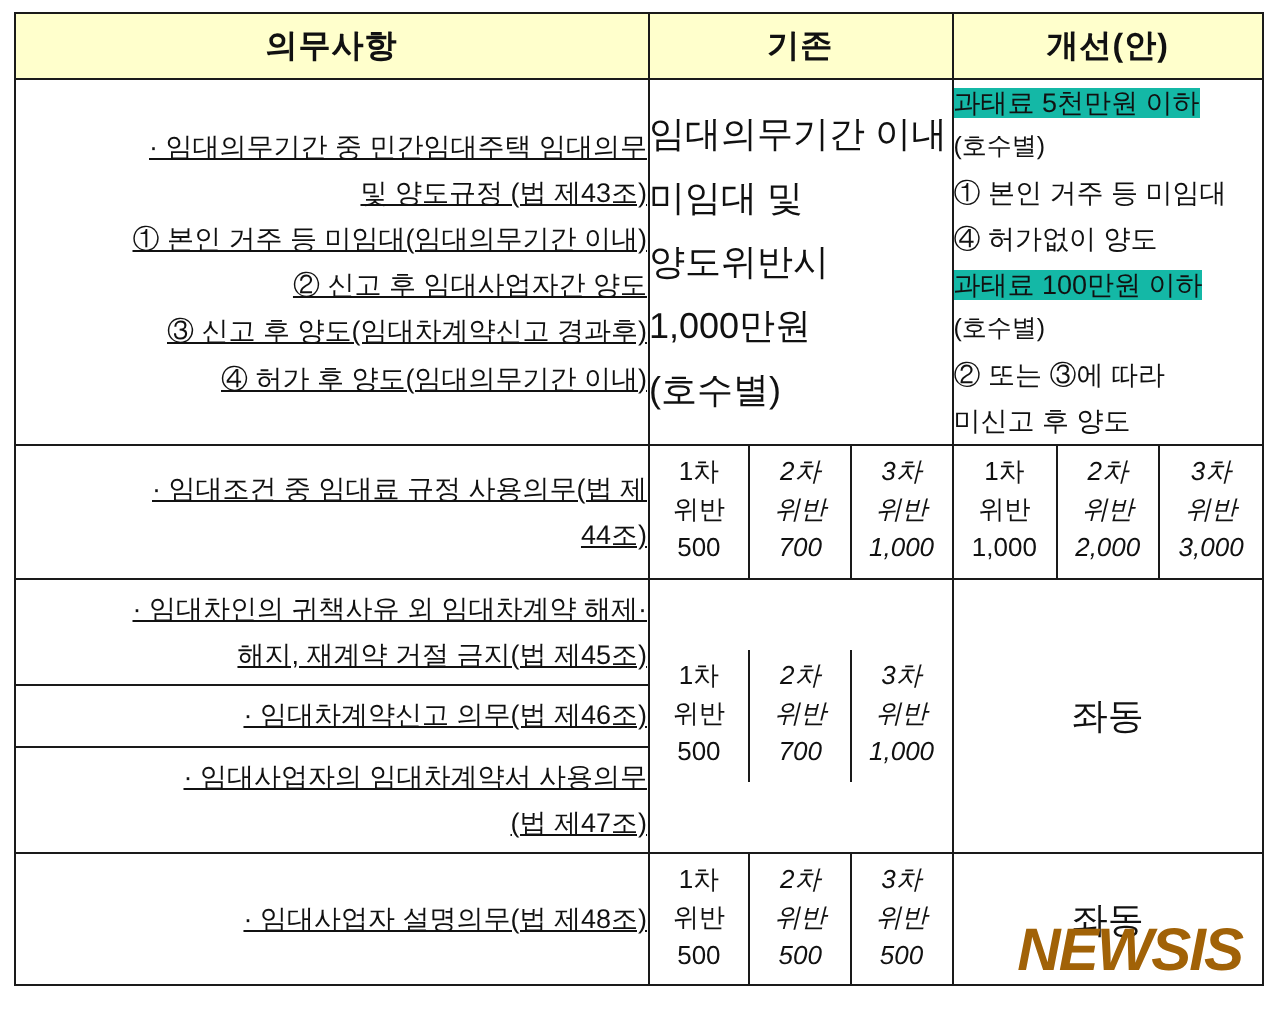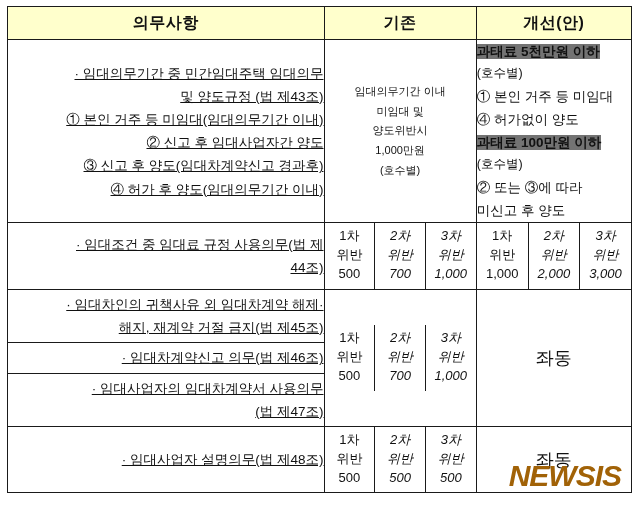--- a/index.html
+++ b/index.html
@@ -48,34 +48,33 @@
     padding: 8px 8px 8px 9px;
     font-size: 13.5px;
     line-height: 1.72;
     text-align: right;
     text-decoration: underline;
   }
   .duty-cell .line { white-space: nowrap; }
   .indent { padding-left: 10px; }
 
   .cur-cell {
-    font-size: 11px;
+    font-size: 18px;
     line-height: 1.78;
-    text-align: center;
     padding: 6px 4px;
   }
   .imp-cell {
     font-size: 13.5px;
     line-height: 1.72;
     text-align: left;
     padding: 6px 6px 6px 8px;
   }
   .imp-cell .hl {
-    background: #737373;
-    font-weight: bold;
+    background: #14b8a6;
+    font-weight: normal;
     text-align: right;
   }
   .imp-cell .sub {
     font-size: 12.5px;
   }
   .same-cell {
     text-align: center;
     font-size: 18px;
   }
 

